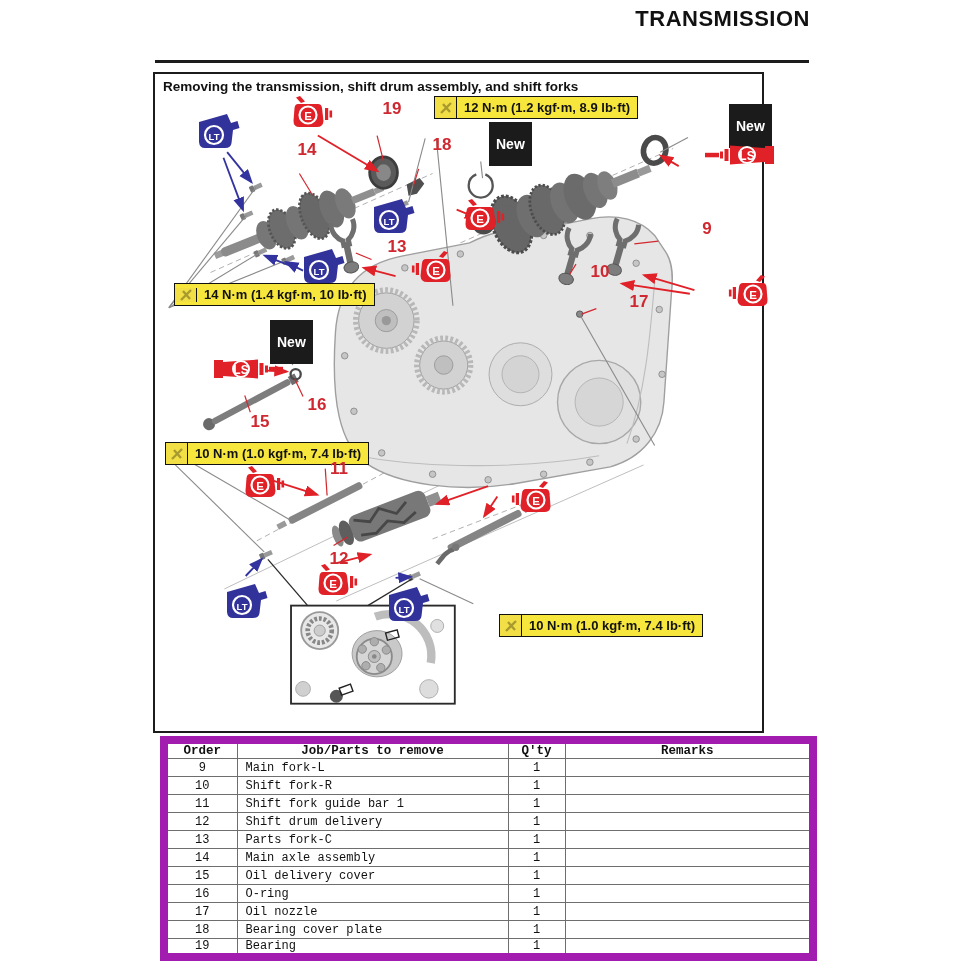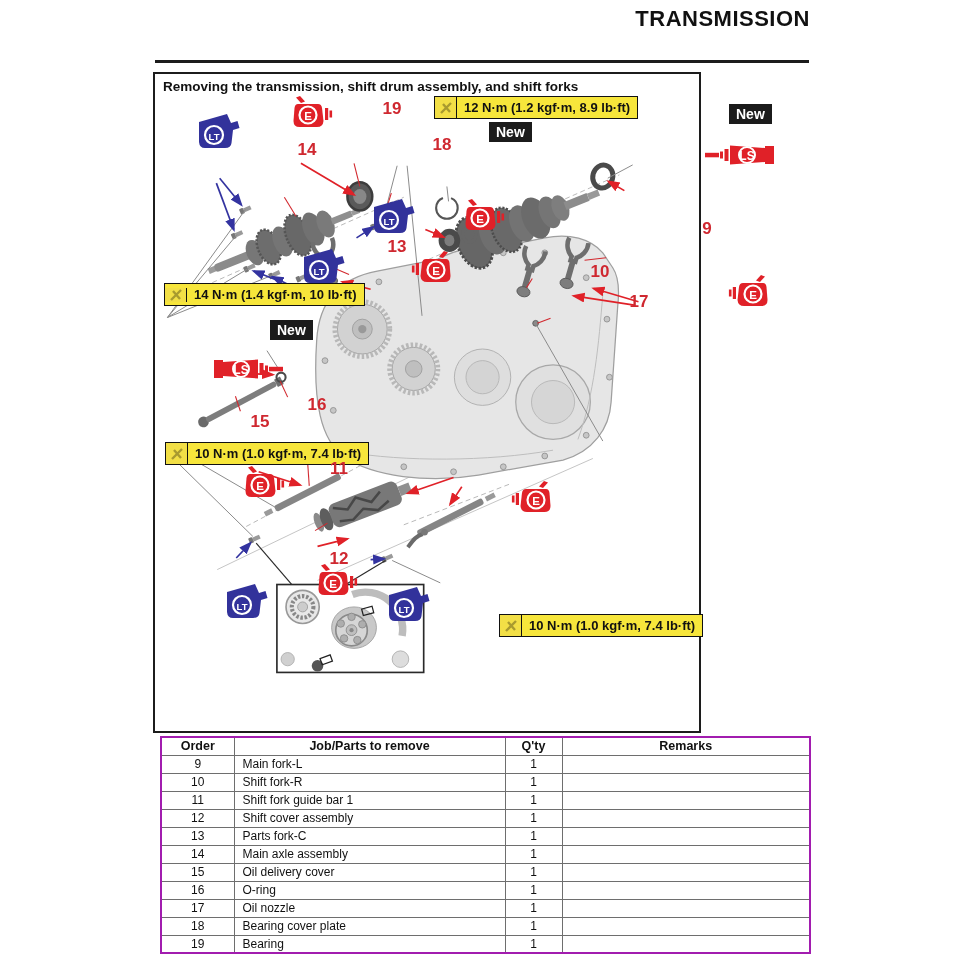--- a/index.html
+++ b/index.html
@@ -1,41 +1,41 @@
 <!DOCTYPE html>
 <html><head>
 <meta charset="utf-8">
 <style>
   html,body{margin:0;padding:0;background:#fff;}
   body{width:973px;height:973px;position:relative;font-family:"Liberation Sans",sans-serif;color:#111;overflow:hidden;}
 
   .header-title{position:absolute;top:6px;right:163px;font-size:22px;font-weight:bold;letter-spacing:.5px;}
   .rule{position:absolute;left:155px;top:60px;width:654px;height:3px;background:#1c1c1c;}
 
-  .figure{position:absolute;left:153px;top:72px;width:548px;height:661px;border:2px solid #1c1c1c;box-sizing:border-box;background:#fff;}
+  .figure{position:absolute;left:153px;top:72px;width:611px;height:661px;border:2px solid #1c1c1c;box-sizing:border-box;background:#fff;}
   .figure-title{position:absolute;left:8px;top:5px;font-size:13.5px;font-weight:bold;z-index:5;}
   .diagram{position:absolute;left:0;top:0;width:100%;height:100%;}
 
   .torque{position:absolute;display:inline-flex;align-items:stretch;background:#f7e63b;border:1.6px solid #111;height:23px;box-sizing:border-box;z-index:6;white-space:nowrap;}
   .torque .wrench{width:21px;display:flex;align-items:center;justify-content:center;border-right:1.6px solid #111;background:#f2df46;}
   .torque .t-text{display:flex;align-items:center;padding:0 7px;font-size:13px;font-weight:bold;}
 
-  .new-label{position:absolute;background:#1b1b1b;color:#fff;font-weight:bold;font-size:14px;line-height:20px;padding:0 7px;z-index:6;}
+  .new-label{position:absolute;background:#1b1b1b;color:#fff;font-weight:bold;font-size:14px;line-height:20px;padding:12px 7px;z-index:6;}
 
   .pnum{position:absolute;transform:translate(-50%,-50%);color:#cf2830;font-size:17px;font-weight:bold;z-index:6;}
 
   .icon{position:absolute;transform:translate(-50%,-50%);z-index:6;}
   .icon .letter{position:absolute;transform:translate(-50%,-50%);color:#fff;font-weight:bold;}
   .i-e .letter{font-size:11.5px;}
   .i-lt .letter{font-size:9.5px;}
   .i-ls .letter{font-size:12px;}
 
   .parts-table{position:absolute;left:160px;top:736px;width:649px;border-collapse:collapse;table-layout:fixed;z-index:4;}
   .parts-table th,.parts-table td{border:1px solid #6e6e6e;height:18px;box-sizing:border-box;font-size:12px;padding:0 8px;overflow:hidden;white-space:nowrap;}
-  .parts-table{border:2px solid #a21caf;}
+  .parts-table{border:8px solid #a21caf;font-family:Liberation Mono, monospace;}
   .parts-table th{font-size:12.5px;font-weight:bold;text-align:center;}
   .col-order{width:73px;}.col-job{width:271px;}.col-qty{width:57px;}.col-remarks{width:248px;}
   .td-center{text-align:center;}
 </style>
 </head>
 <body>
 
 <div class="header-title">TRANSMISSION</div>
 <div class="rule"></div>
 
@@ -302,21 +302,21 @@
   </svg>
 
   <div class="torque" style="left:279px;top:22px;">
     <span class="wrench">
         <svg width="14" height="14" viewBox="0 0 14 14">
           <path d="M2,12 L12,2 M4,3 L11,11" stroke="#a89a2f" stroke-width="2.4" fill="none"></path>
         </svg>
       </span>
     <span class="t-text">12 N·m (1.2 kgf·m, 8.9 lb·ft)</span>
   </div>
-  <div class="torque" style="left:9px;top:209px;align-items:center;">
+  <div class="torque" style="left:19px;top:209px;align-items:center;">
     <span class="wrench">
         <svg width="14" height="14" viewBox="0 0 14 14">
           <path d="M2,12 L12,2 M4,3 L11,11" stroke="#a89a2f" stroke-width="2.4" fill="none"></path>
         </svg>
       </span>
     <span class="t-text">14 N·m (1.4 kgf·m, 10 lb·ft)</span>
   </div>
   <div class="torque" style="left:10px;top:368px;">
     <span class="wrench">
         <svg width="14" height="14" viewBox="0 0 14 14">
@@ -513,21 +513,21 @@
 
   <tr>
     <td class="td-center">11</td>
     <td>Shift fork guide bar 1</td>
     <td class="td-center">1</td>
     <td></td>
   </tr>
 
   <tr>
     <td class="td-center">12</td>
-    <td>Shift cover assembly</td>
+    <td>Shift drum delivery</td>
     <td class="td-center">1</td>
     <td></td>
   </tr>
 
   <tr>
     <td class="td-center">13</td>
     <td>Parts fork-C</td>
     <td class="td-center">1</td>
     <td></td>
   </tr>

